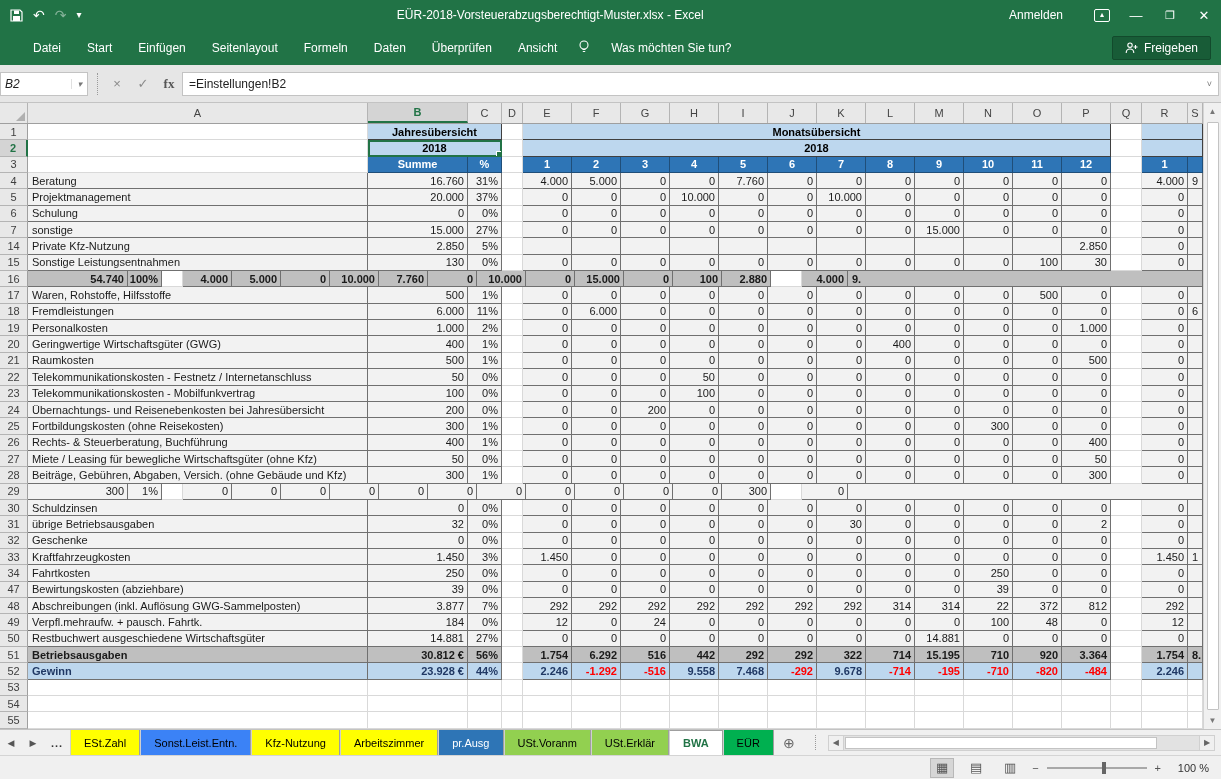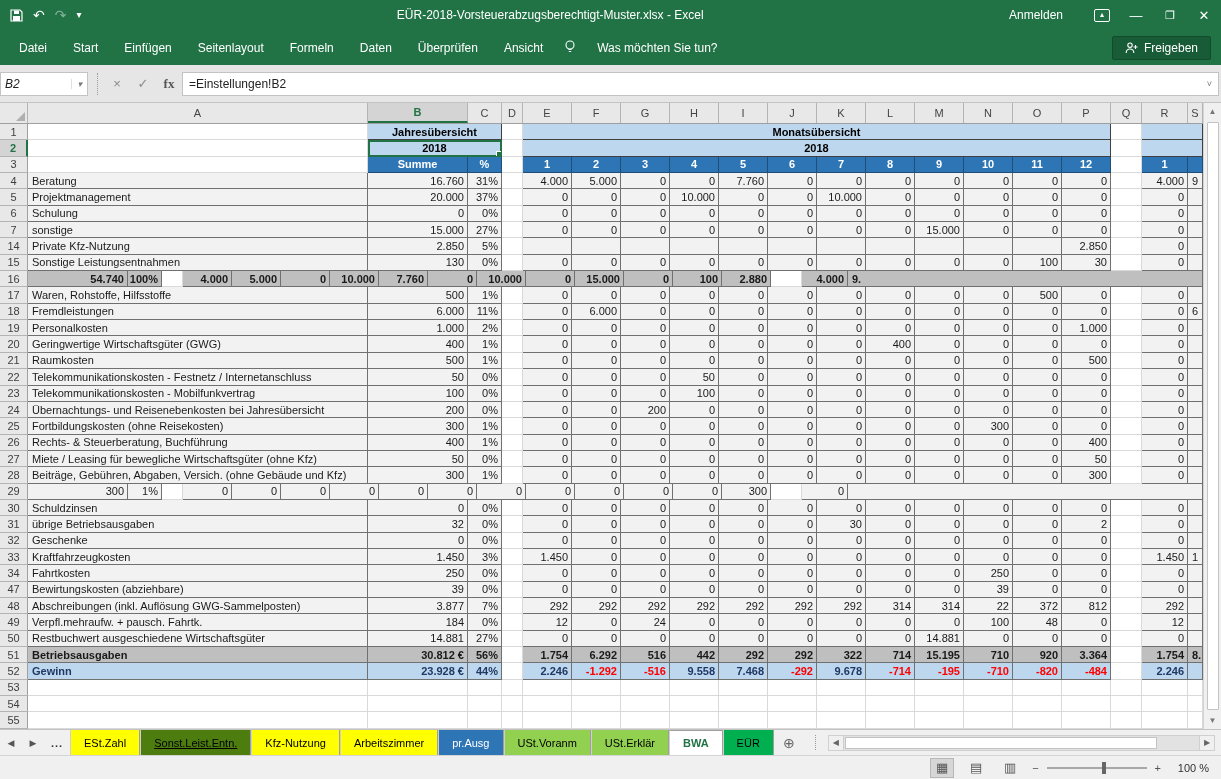--- a/index.html
+++ b/index.html
@@ -11,21 +11,21 @@
   .qat { display:flex; align-items:center; gap:10px; padding:0 10px; }
   .qat .ic { font-size:14px; line-height:1; cursor:default; }
   .qat .dim { opacity:.45; }
   .title-text { flex:1; text-align:center; font-size:12px; color:#fff; }
   .tb-right { display:flex; align-items:center; gap:0; }
   .signin { font-size:12px; margin-right:22px; }
   .tb-btn { width:34px; height:30px; display:flex; align-items:center; justify-content:center; font-size:13px; }
   .ribbon-opts { width:16px; height:13px; border:1px solid #fff; border-radius:2px; display:flex; align-items:flex-start; justify-content:center; font-size:8px; line-height:10px; }
 
   
-  .ribbon { height:35px; background:#217346; display:flex; align-items:center; color:#fff; flex:none; padding-left:6px; }
+  .ribbon { height:35px; background:#217346; display:flex; align-items:center; color:#fff; flex:none; padding-left:20px; }
   .rtab { font-size:12px; padding:0 13px; height:35px; display:flex; align-items:center; }
   .tellme { display:flex; align-items:center; gap:21px; font-size:12px; margin-left:8px; color:#fff; }
   .share-btn { margin-left:auto; margin-right:10px; background:#185c37; border:1px solid #124a2c; color:#fff; font-size:12px; padding:4px 12px; display:flex; align-items:center; gap:6px; border-radius:2px; }
 
   
   .frow { height:38px; background:#e6e6e6; border-bottom:1px solid #c3c3c3; display:flex; align-items:center; padding:5px 2px 5px 0; flex:none; }
   .namebox { width:88px; height:24px; background:#fff; border:1px solid #c3c3c3; display:flex; align-items:center; font-size:12px; padding-left:4px; color:#222;font-style:italic; }
   .namebox .dd { margin-left:auto; color:#777; font-size:9px; padding:0 5px; border-left:1px solid #e0e0e0; }
   .fsep { width:10px; height:22px; border-right:1px dotted #9a9a9a; margin-right:6px; }
   .fbtn { width:26px; height:24px; display:flex; align-items:center; justify-content:center; color:#8a8a8a; font-size:13px; background:#e6e6e6; }
@@ -986,21 +986,21 @@
       <div class="vbtn">▼</div>
     </div>
   </div>
 
   <div class="tabbar">
     <div class="tnav">◀</div>
     <div class="tnav">▶</div>
     <div class="tdots">...</div>
     <div id="sheettabs" style="display:flex">
         <div class="stab" style="background: rgb(255, 255, 0); color: rgb(0, 0, 0);">ESt.Zahl</div>
-        <div class="stab" style="background: #4d7c0f; color: rgb(0, 0, 0); text-decoration: underline;">Sonst.Leist.Entn.</div>
+        <div class="stab" style="background: #3b82f6; color: rgb(0, 0, 0);">Sonst.Leist.Entn.</div>
         <div class="stab" style="background: rgb(255, 255, 0); color: rgb(0, 0, 0);">Kfz-Nutzung</div>
         <div class="stab" style="background: rgb(255, 255, 0); color: rgb(0, 0, 0);">Arbeitszimmer</div>
         <div class="stab" style="background: rgb(46, 117, 182); color: rgb(255, 255, 255);">pr.Ausg</div>
         <div class="stab" style="background: rgb(146, 208, 80); color: rgb(0, 0, 0);">USt.Voranm</div>
         <div class="stab" style="background: rgb(146, 208, 80); color: rgb(0, 0, 0);">USt.Erklär</div>
         <div class="stab active">BWA</div>
         <div class="stab" style="background: rgb(0, 176, 80); color: rgb(0, 0, 0);">EÜR</div>
       </div>
     <div class="addsheet">⊕</div>
     <div class="tsep"></div>

